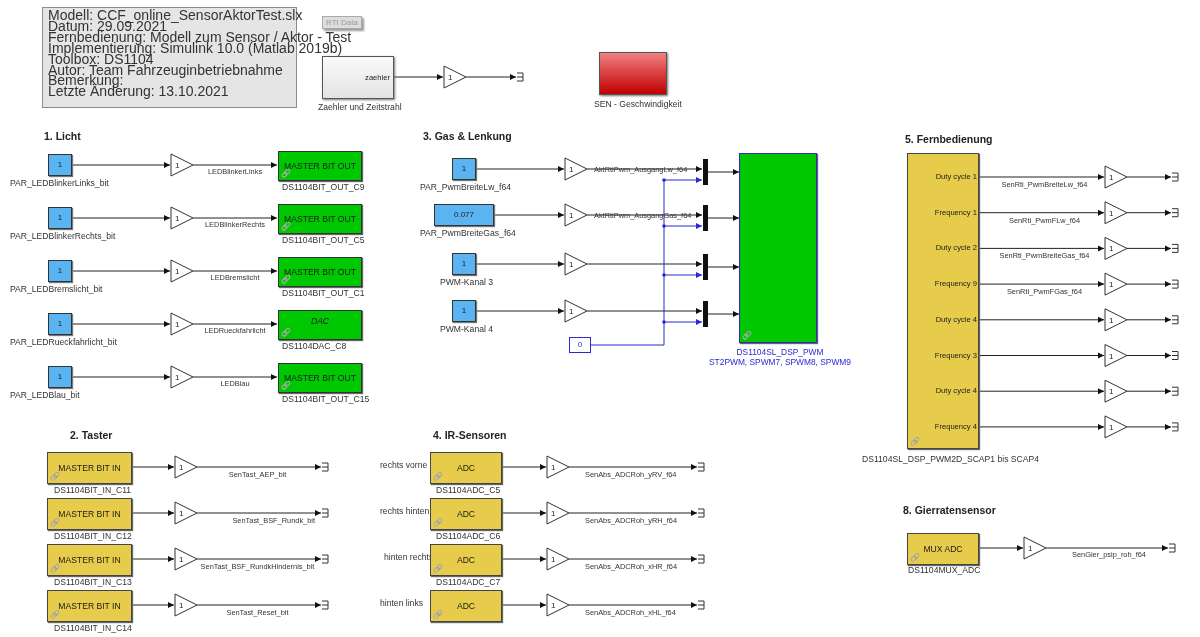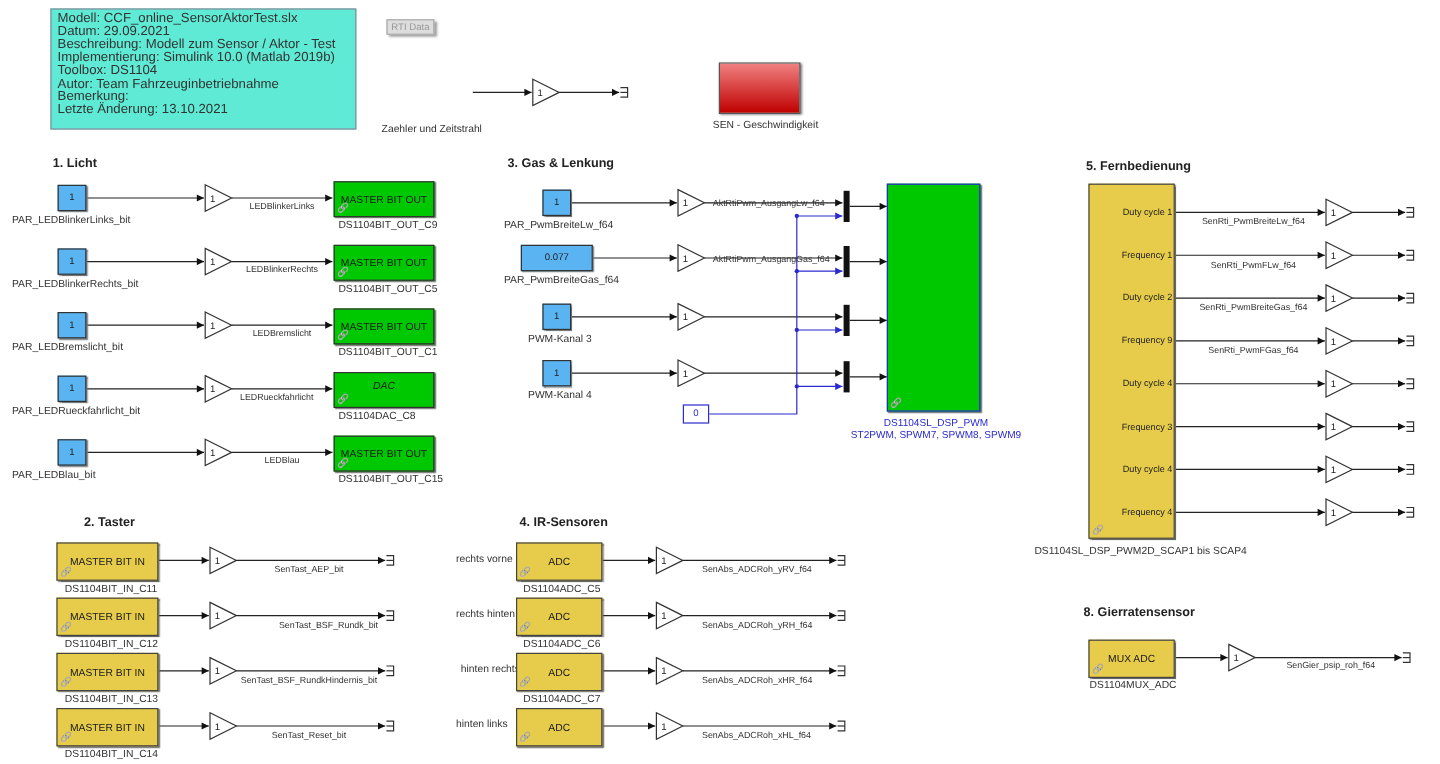--- a/index.html
+++ b/index.html
@@ -1,22 +1,22 @@
 <!DOCTYPE html>
 <html><head>
 <meta charset="utf-8">
 <style>
   html, body { margin:0; padding:0; background:#ffffff; }
   body { width:1200px; height:637px; position:relative; overflow:hidden;
          font-family:"Liberation Sans", sans-serif; color:#222; }
   #canvas { position:absolute; left:0; top:0; width:1200px; height:637px; }
   .abs { position:absolute; }
-  .infobox { left:42px; top:7px; width:255px; height:101px; background:#5eead4;
+  .infobox { left:42px; top:7px; width:255px; height:101px; background:#e5e5e5;
              border:1px solid #8a8a9a; box-sizing:border-box; padding:2px 5px;
-             font-size:11px; line-height:10.9px; color:#333; }
+             font-size:14px; line-height:10.9px; color:#333; }
   .infobox div { white-space:nowrap; }
   .rti { left:322px; top:16px; width:38px; height:11px; background:#ddd;
          border:1px solid #aaa; box-shadow:2px 2px 2px #999; font-size:8px; color:#999;
          line-height:11px; text-align:center; }
   .heading { font-size:10.5px; font-weight:bold; color:#222; white-space:nowrap; }
   .label { font-size:8.6px; color:#333; white-space:nowrap; }
   .sig { font-size:7.4px; color:#333; white-space:nowrap; }
   .const { background:#5ab4f2; border:1px solid #333; box-shadow:1px 1px 1px #777;
            font-size:8px; text-align:center; color:#222; box-sizing:border-box; }
   .green { background:#00c800; border:1px solid #333; box-shadow:1px 1px 1px #666;
@@ -260,30 +260,33 @@
       <text x="1028" y="551" font-size="8" fill="#222">1</text>
       <polyline points="1046,548 1168,548" fill="none" stroke="#222" stroke-width="1"></polyline>
       <polygon points="1168,548 1162,545 1162,551" fill="#111"></polygon>
       <polyline points="1169,544 1175,544 1175,552 1169,552" fill="none" stroke="#333"></polyline>
       <line x1="1169" y1="548" x2="1175" y2="548" stroke="#333"></line>
     </svg>
 
   <div class="abs infobox">
     <div>Modell: CCF_online_SensorAktorTest.slx</div>
     <div>Datum: 29.09.2021</div>
-    <div>Beschreibung: Modell zum Sensor / Aktor - Test</div>
+    <div>Fernbedienung: Modell zum Sensor / Aktor - Test</div>
     <div>Implementierung: Simulink 10.0 (Matlab 2019b)</div>
     <div>Toolbox: DS1104</div>
     <div>Autor: Team Fahrzeuginbetriebnahme</div>
     <div>Bemerkung:</div>
     <div>Letzte Änderung: 13.10.2021</div>
   </div>
 
   <div class="abs rti">RTI Data</div>
 
+  <div class="abs subsys" style="left:322px;top:56px;width:72px;height:43px">
+    <span class="abs port" style="right:3px;top:16px">zaehler</span>
+  </div>
   <div class="abs label" style="left:318px;top:102px">Zaehler und Zeitstrahl</div>
   <div class="abs red" style="left:599px;top:52px;width:68px;height:43px"></div>
   <div class="abs label" style="left:594px;top:99px">SEN - Geschwindigkeit</div>
 
   <div class="abs heading" style="left:44px;top:130px">1. Licht</div>
   <div class="abs heading" style="left:423px;top:130px">3. Gas &amp; Lenkung</div>
   <div class="abs heading" style="left:905px;top:133px">5. Fernbedienung</div>
   <div class="abs heading" style="left:70px;top:429px">2. Taster</div>
   <div class="abs heading" style="left:433px;top:429px">4. IR-Sensoren</div>
   <div class="abs heading" style="left:903px;top:504px">8. Gierratensensor</div>
@@ -308,21 +311,21 @@
       <div class="abs const" style="left:48px;top:260px;width:24px;height:22px;line-height:20px">1</div>
       <div class="abs label" style="left:10px;top:284px">PAR_LEDBremslicht_bit</div>
       <div class="abs sig" style="left:200px;top:273px;width:70px;text-align:center">LEDBremslicht</div>
       <div class="abs green" style="left:278px;top:257px;width:84px;height:30px">
         <span class="abs" style="left: 0px; right: 0px; top: 9px;">MASTER BIT OUT</span>
         <span class="abs link" style="left: 2px; bottom: 1px; font-size: 8px; filter: grayscale(1);">🔗</span>
       </div>
       <div class="abs label" style="left:282px;top:288px">DS1104BIT_OUT_C1</div>
       <div class="abs const" style="left:48px;top:313px;width:24px;height:22px;line-height:20px">1</div>
       <div class="abs label" style="left:10px;top:337px">PAR_LEDRueckfahrlicht_bit</div>
-      <div class="abs sig" style="left:200px;top:326px;width:70px;text-align:left">LEDRueckfahrlicht</div>
+      <div class="abs sig" style="left:200px;top:326px;width:70px;text-align:center">LEDRueckfahrlicht</div>
       <div class="abs green" style="left:278px;top:310px;width:84px;height:30px">
         <span class="abs" style="left: 0px; right: 0px; top: 5px; font-style: italic;">DAC</span>
         <span class="abs link" style="left: 2px; bottom: 1px; font-size: 8px; filter: grayscale(1);">🔗</span>
       </div>
       <div class="abs label" style="left:282px;top:341px">DS1104DAC_C8</div>
       <div class="abs const" style="left:48px;top:366px;width:24px;height:22px;line-height:20px">1</div>
       <div class="abs label" style="left:10px;top:390px">PAR_LEDBlau_bit</div>
       <div class="abs sig" style="left:200px;top:379px;width:70px;text-align:center">LEDBlau</div>
       <div class="abs green" style="left:278px;top:363px;width:84px;height:30px">
         <span class="abs" style="left: 0px; right: 0px; top: 9px;">MASTER BIT OUT</span>

